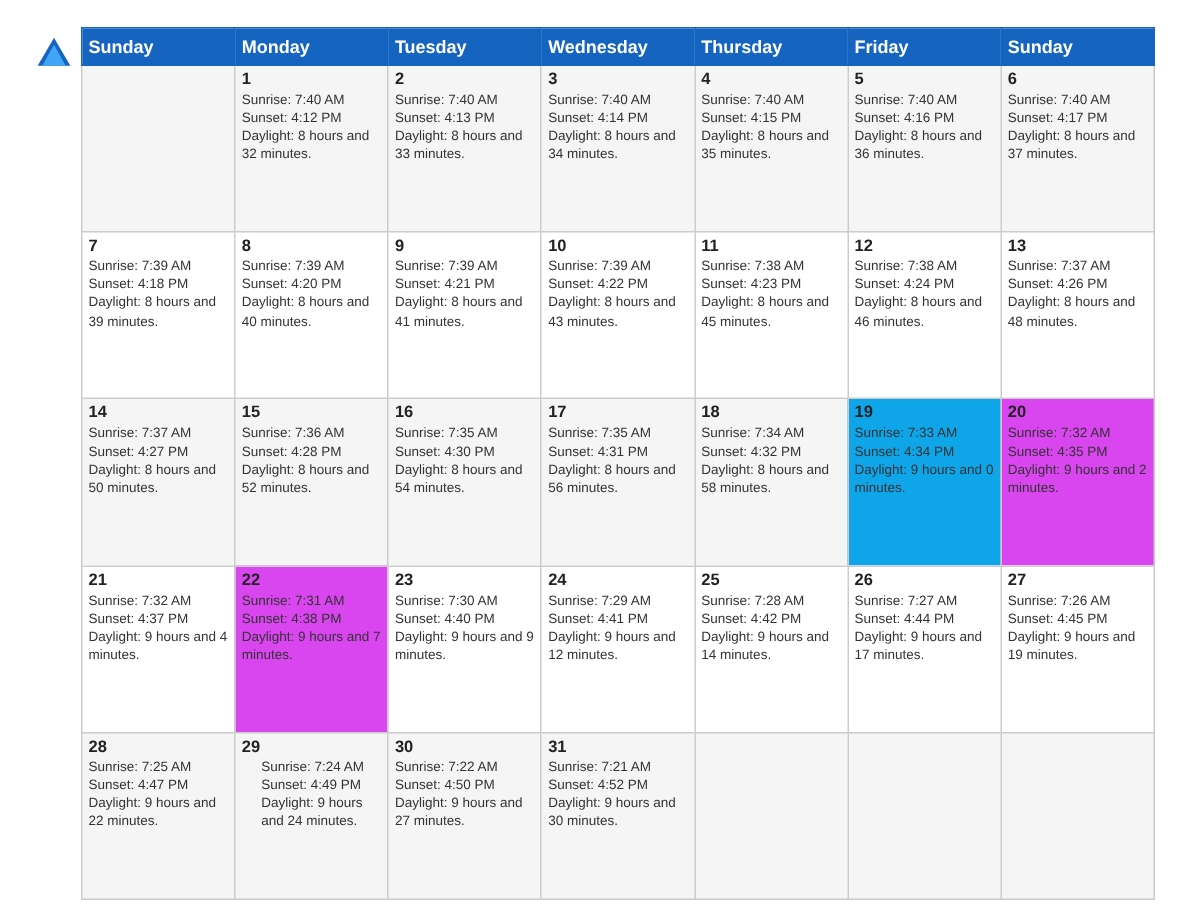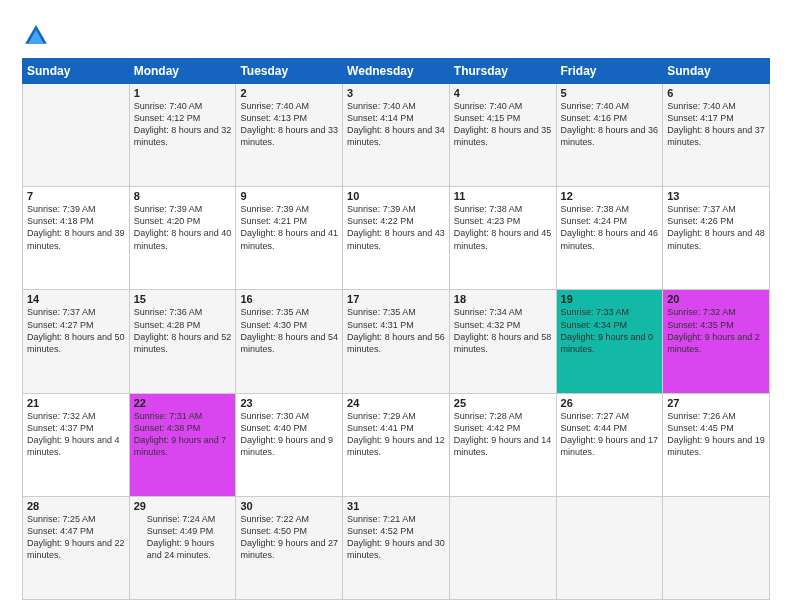--- a/index.html
+++ b/index.html
@@ -8,21 +8,20 @@
       height: 612px;
       font-family: Arial, sans-serif;
       background: #fff;
       overflow: hidden;
     }
     .page {
       width: 792px;
       height: 612px;
       padding: 18px 22px 12px 22px;
       display: flex;
-      flex-direction: column;
     }
     .header {
       display: flex;
       align-items: flex-start;
       justify-content: space-between;
       margin-bottom: 8px;
     }
     .logo {
       display: flex;
       align-items: center;
@@ -248,21 +247,21 @@
             <div class="cell-content" style="white-space: pre-wrap;">Sunrise: 7:35 AM
 Sunset: 4:31 PM
 Daylight: 8 hours and 56 minutes.</div>
           </td>
           <td style="background: rgb(245, 245, 245);">
             <span class="day-number">18</span>
             <div class="cell-content" style="white-space: pre-wrap;">Sunrise: 7:34 AM
 Sunset: 4:32 PM
 Daylight: 8 hours and 58 minutes.</div>
           </td>
-          <td style="background: #14b8a6;">
+          <td style="background: #0ea5e9;">
             <span class="day-number">19</span>
             <div class="cell-content" style="white-space: pre-wrap;">Sunrise: 7:33 AM
 Sunset: 4:34 PM
 Daylight: 9 hours and 0 minutes.</div>
           </td>
           <td style="background: #d946ef;">
             <span class="day-number">20</span>
             <div class="cell-content" style="white-space: pre-wrap;">Sunrise: 7:32 AM
 Sunset: 4:35 PM
 Daylight: 9 hours and 2 minutes.</div>

